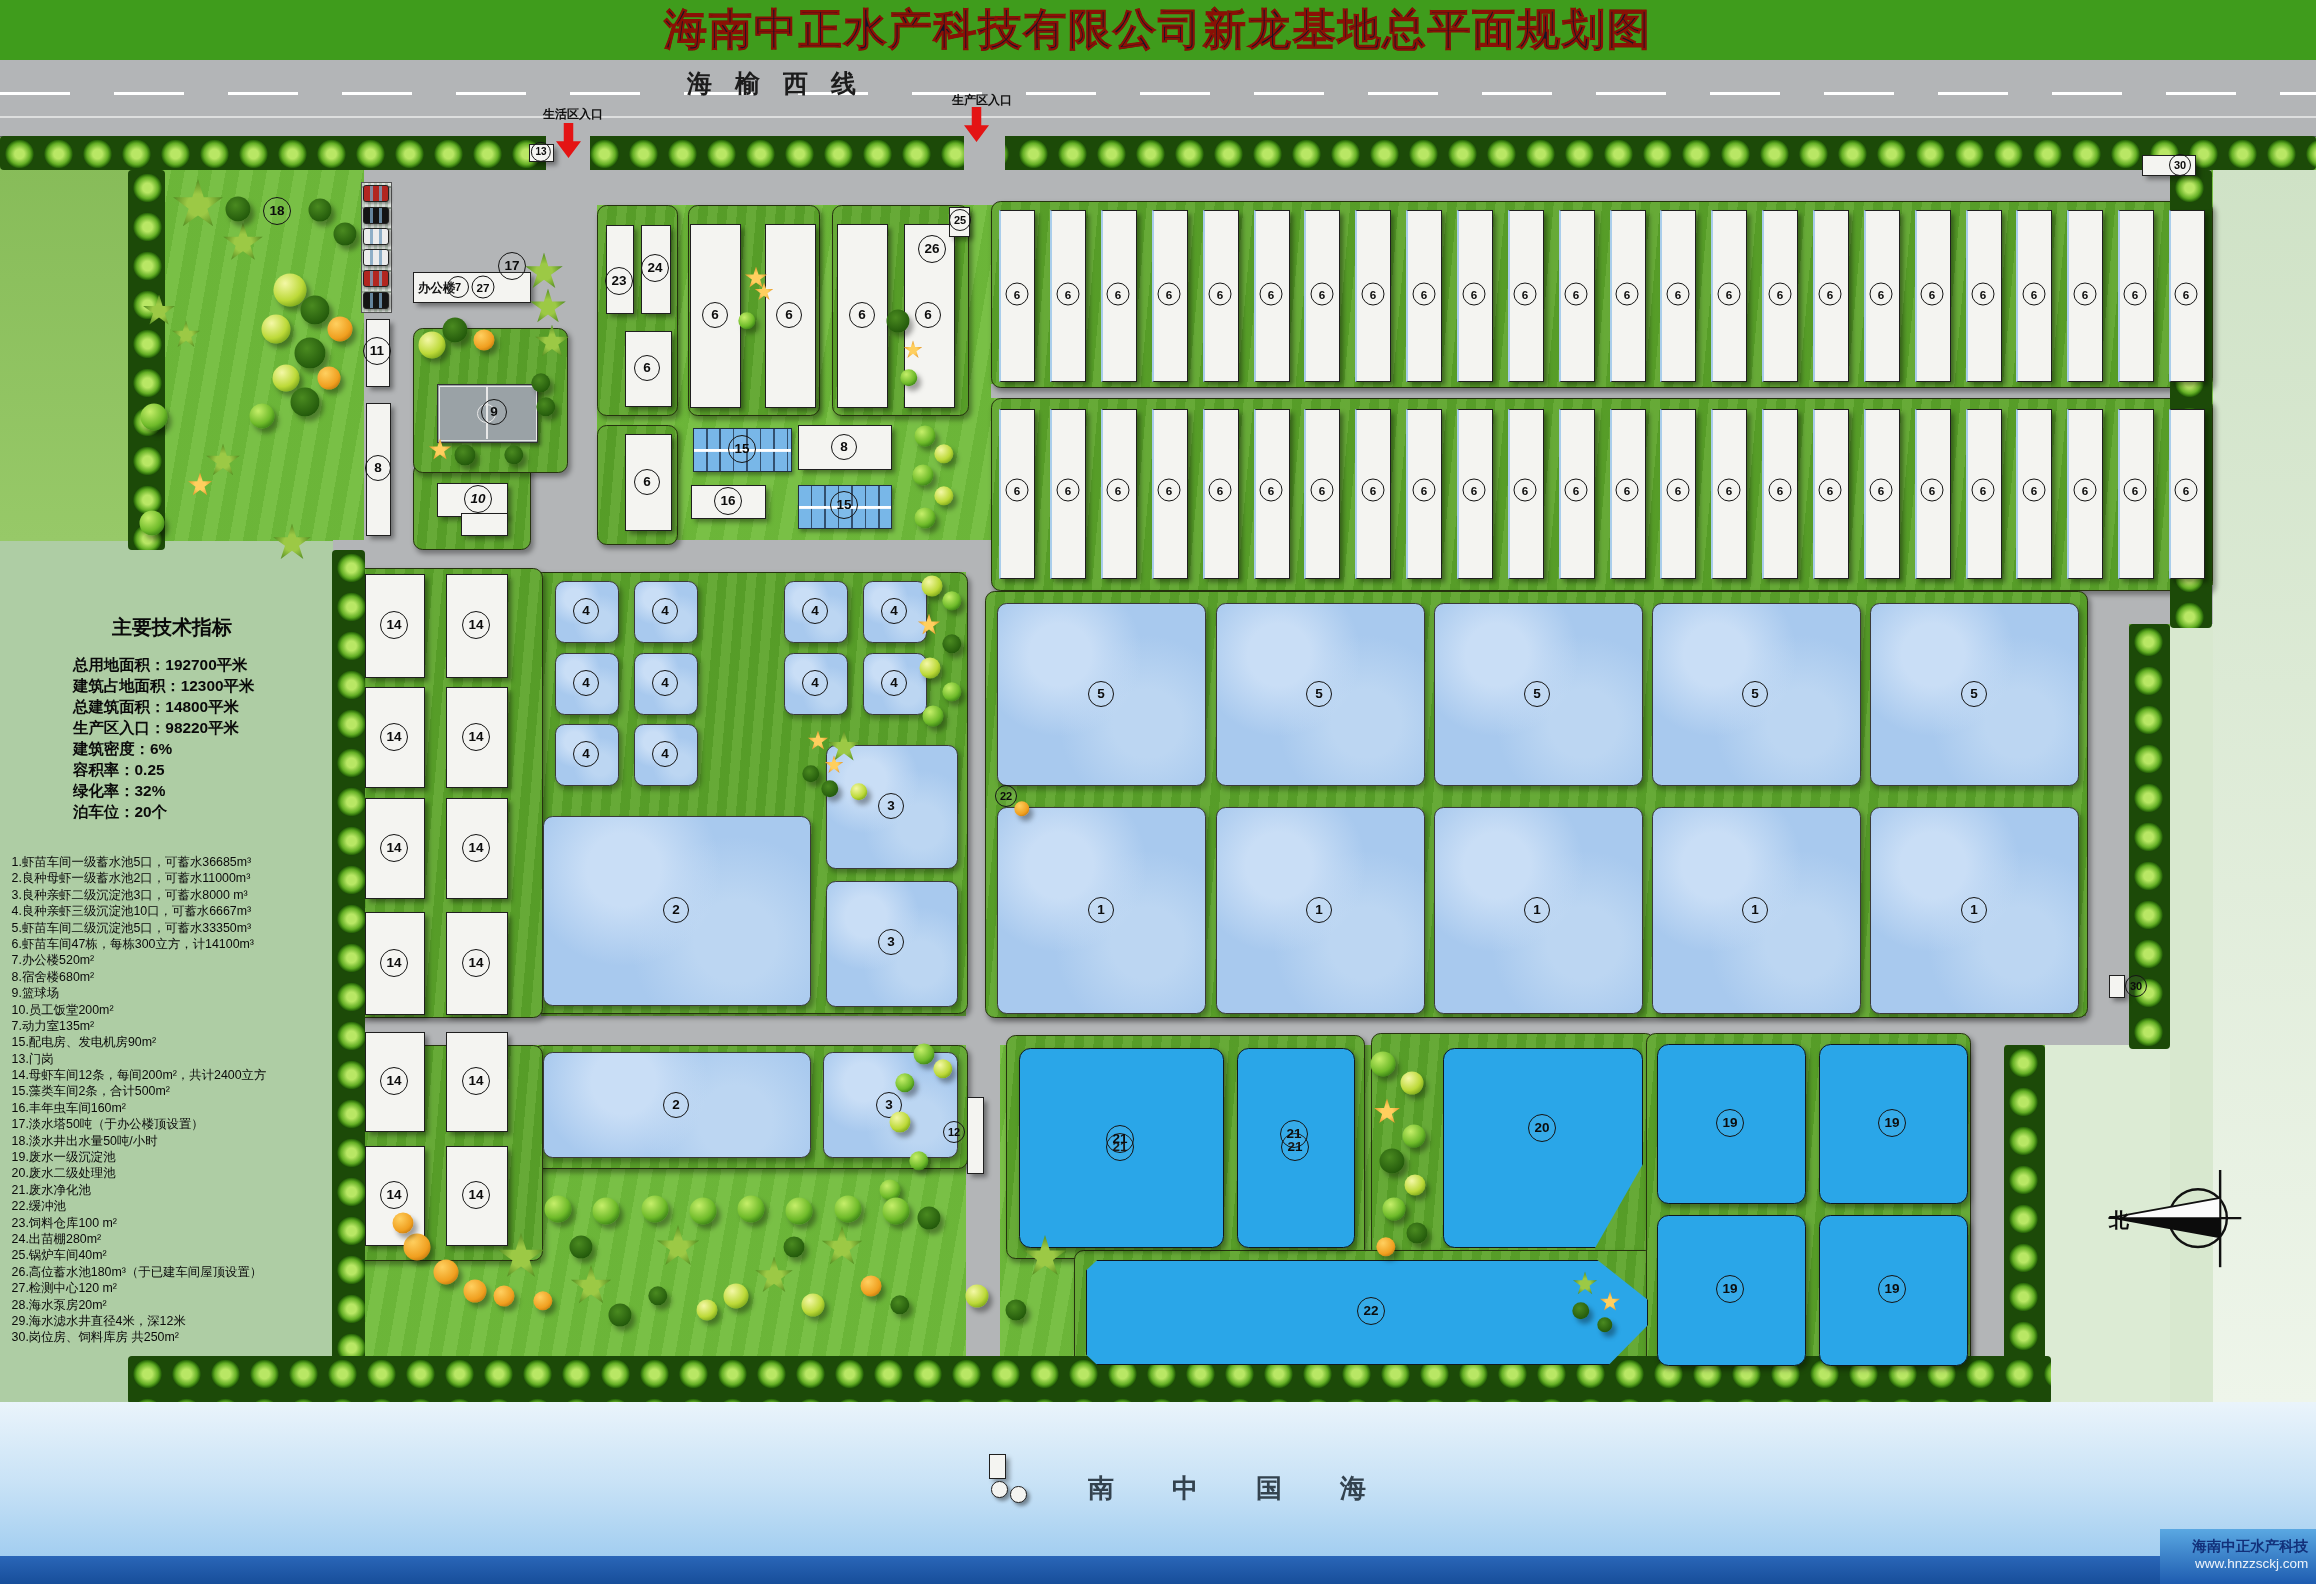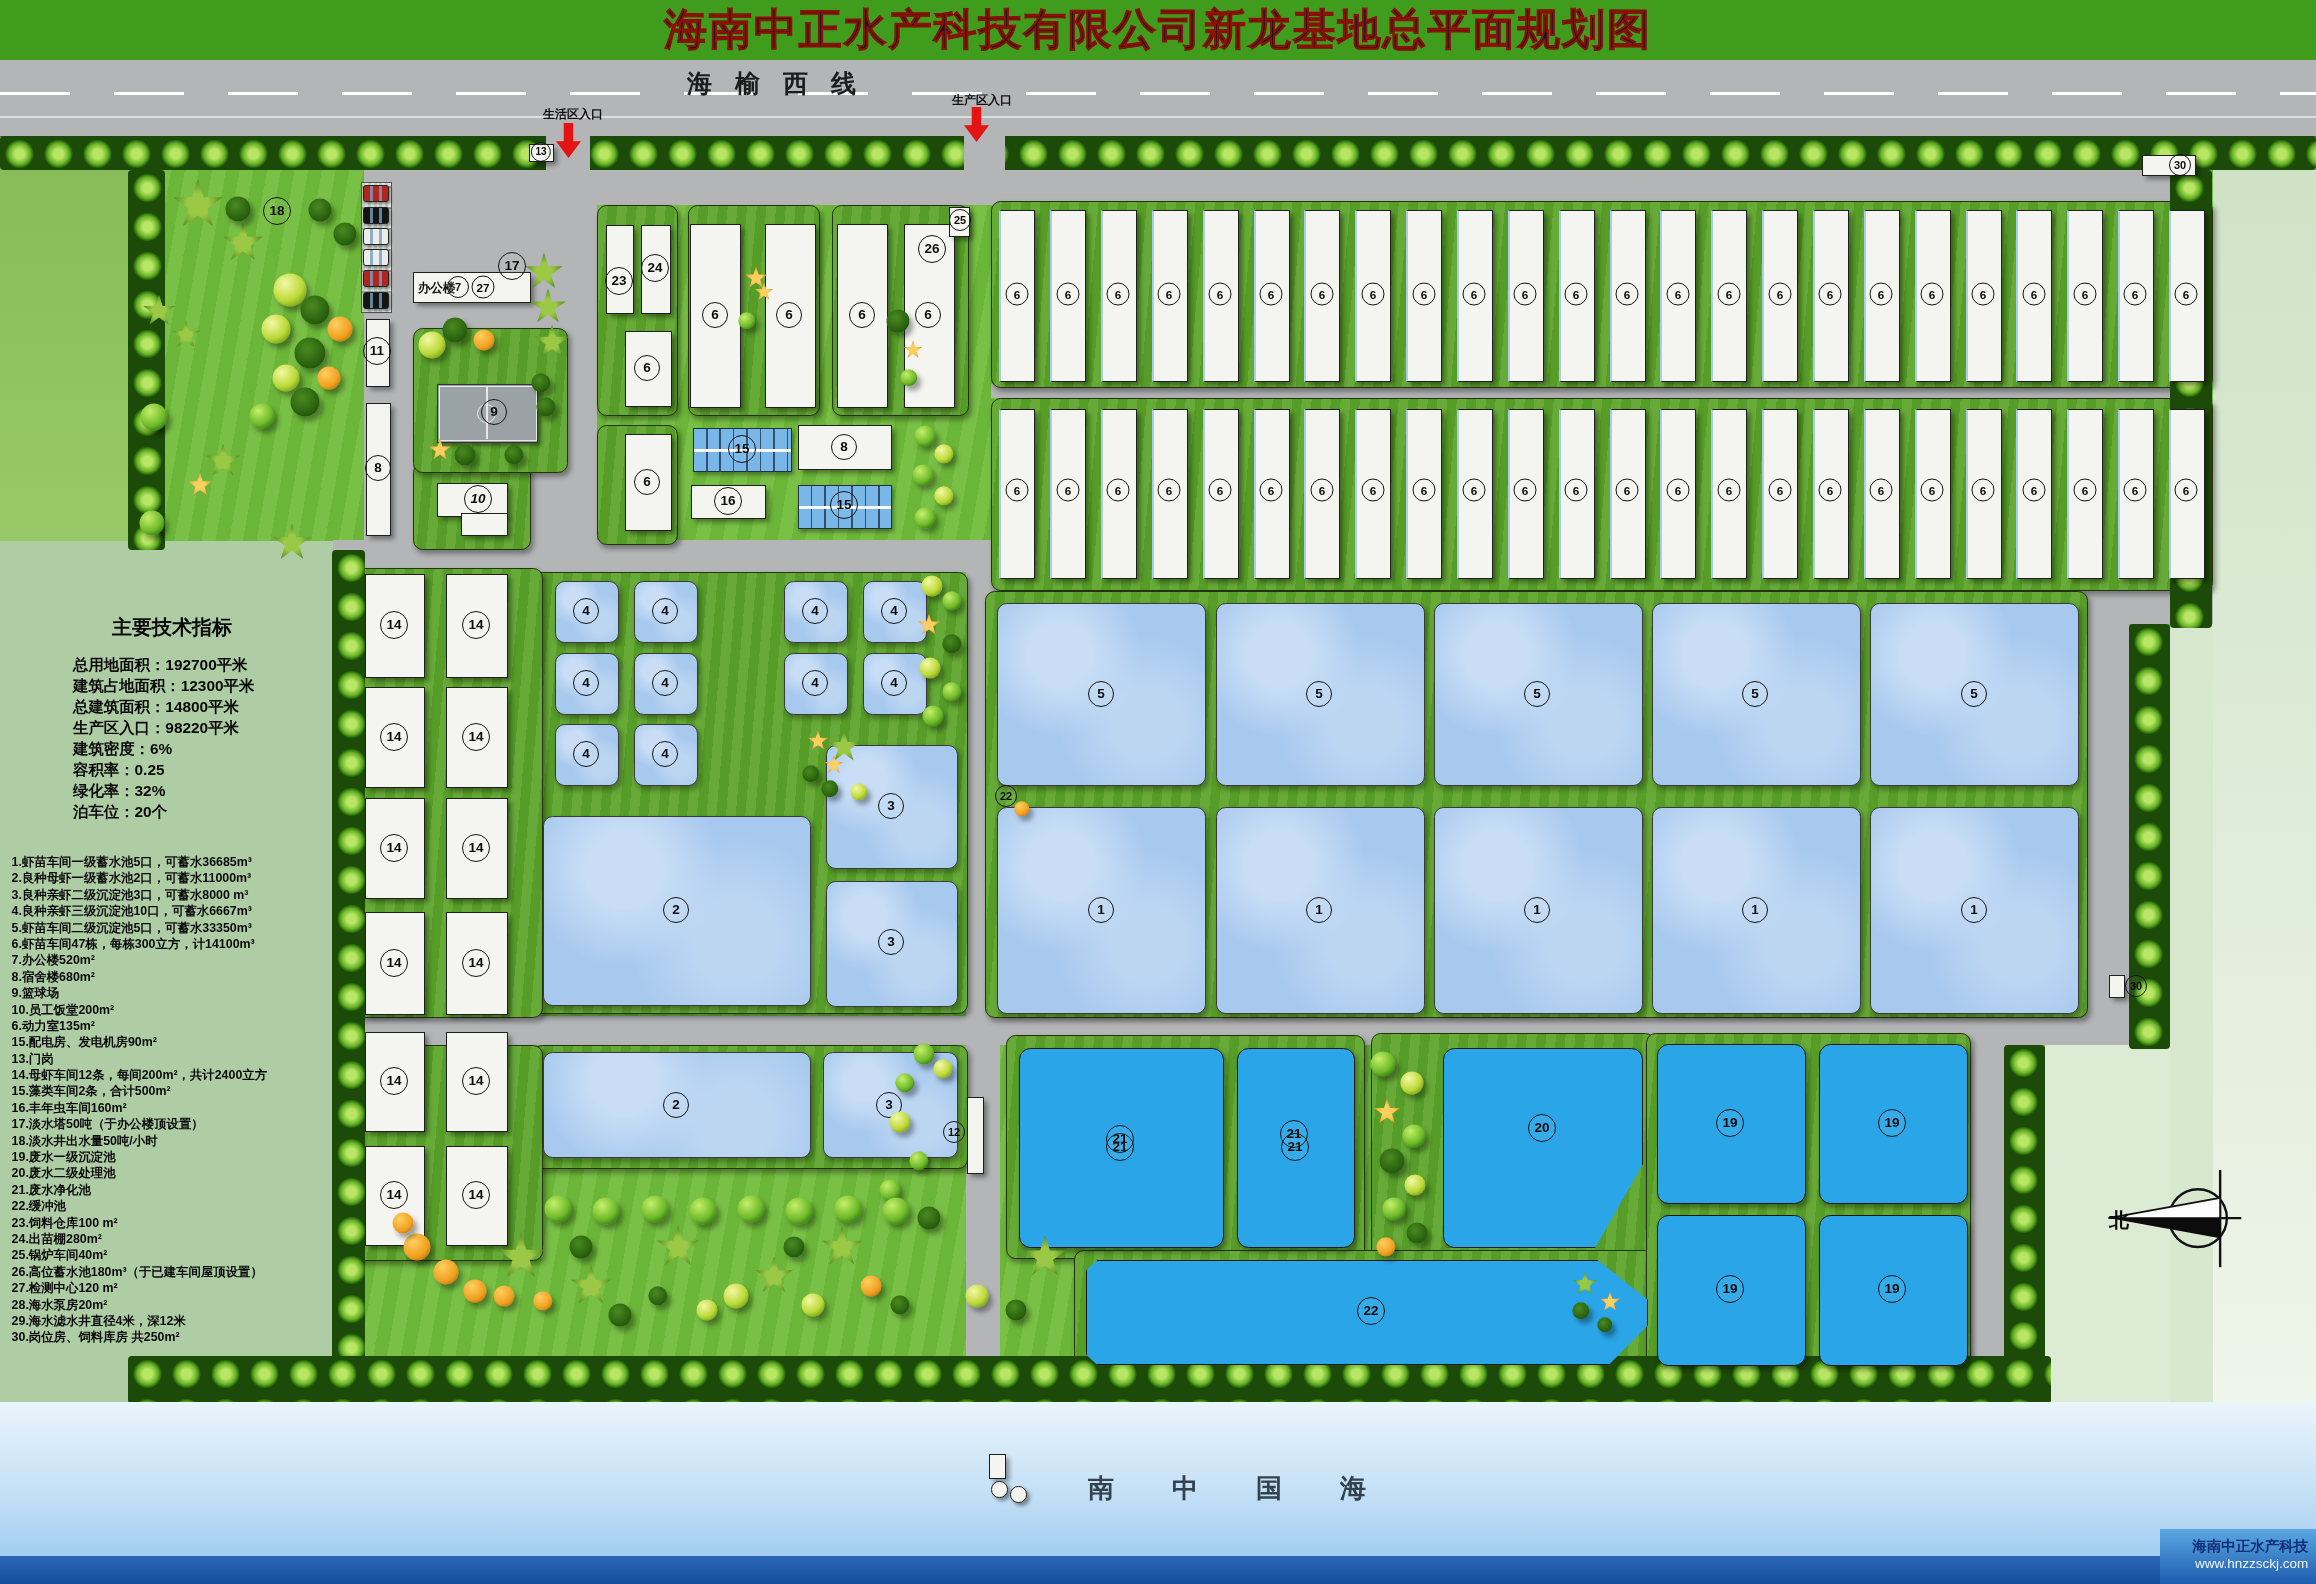--- a/index.html
+++ b/index.html
@@ -39,21 +39,21 @@
       clip-path:polygon(50% 0,61% 35%,98% 35%,68% 57%,79% 91%,50% 70%,21% 91%,32% 57%,2% 35%,39% 35%);
       background:radial-gradient(circle,#9cc945 0 30%,#2f6e10 90%);}
   .tr.s{background:radial-gradient(circle,#ffcf5e 0 30%,#d97d10 90%);}
   .car{position:absolute;width:24px;height:15.4px;border:1px solid #222;border-radius:2.9px;box-shadow:1.9px 1.9px 2.9px rgba(0,0,0,.4);}
   .ent{position:absolute;font-size:12px;font-weight:bold;color:#101010;white-space:nowrap;}
   .arrow{position:absolute;width:25px;height:35px;background:#e41414;
          clip-path:polygon(31% 0,69% 0,69% 52%,100% 52%,50% 100%,0 52%,31% 52%);
          filter:drop-shadow(1.9px 1.9px 1.9px rgba(0,0,0,.4));}
   #title-band{left:0;top:0;width:2316px;height:60px;background:#3f9c1c;display:flex;align-items:center;justify-content:center;}
   #title-band span{font-size:43px;font-weight:bold;color:#0f172a;letter-spacing:1.9px;-webkit-text-stroke:0.8px #8a1105;}
-  #legend div{height:16.4px;line-height:16.4px;font-size:12.4px;font-weight:bold;color:#0a0a0a;white-space:nowrap;}
+  #legend div{height:16.4px;line-height:16.4px;font-size:12.4px;font-weight:normal;color:#0a0a0a;white-space:nowrap;}
   #ind-lines div{height:21px;line-height:21px;font-size:15.4px;font-weight:bold;color:#0a0a0a;white-space:nowrap;}
 </style>
 </head>
 <body>
 
 <div id="stage">
 
   <div class="abs" style="left:130px;top:170px;width:2083px;height:1232px;background:#72bd3c;background-image:repeating-linear-gradient(100deg,rgba(255,255,255,.05) 0 13.5px,rgba(0,60,0,.06) 13.5px 27px);"></div>
   <div class="abs" style="left:0;top:136px;width:130px;height:405px;background:linear-gradient(180deg,#86bb58,#97c968);"></div>
   <div class="abs" style="left:0;top:541px;width:338px;height:861px;background:#aecda4;"></div>
@@ -500,21 +500,21 @@
       <div>1.虾苗车间一级蓄水池5口，可蓄水36685m³</div>
       <div>2.良种母虾一级蓄水池2口，可蓄水11000m³</div>
       <div>3.良种亲虾二级沉淀池3口，可蓄水8000 m³</div>
       <div>4.良种亲虾三级沉淀池10口，可蓄水6667m³</div>
       <div>5.虾苗车间二级沉淀池5口，可蓄水33350m³</div>
       <div>6.虾苗车间47栋，每栋300立方，计14100m³</div>
       <div>7.办公楼520m²</div>
       <div>8.宿舍楼680m²</div>
       <div>9.篮球场</div>
       <div>10.员工饭堂200m²</div>
-      <div>6.动力室135m²</div>
+      <div>7.动力室135m²</div>
       <div>15.配电房、发电机房90m²</div>
       <div>13.门岗</div>
       <div>14.母虾车间12条，每间200m²，共计2400立方</div>
       <div>15.藻类车间2条，合计500m²</div>
       <div>16.丰年虫车间160m²</div>
       <div>17.淡水塔50吨（于办公楼顶设置）</div>
       <div>18.淡水井出水量50吨/小时</div>
       <div>19.废水一级沉淀池</div>
       <div>20.废水二级处理池</div>
       <div>21.废水净化池</div>

